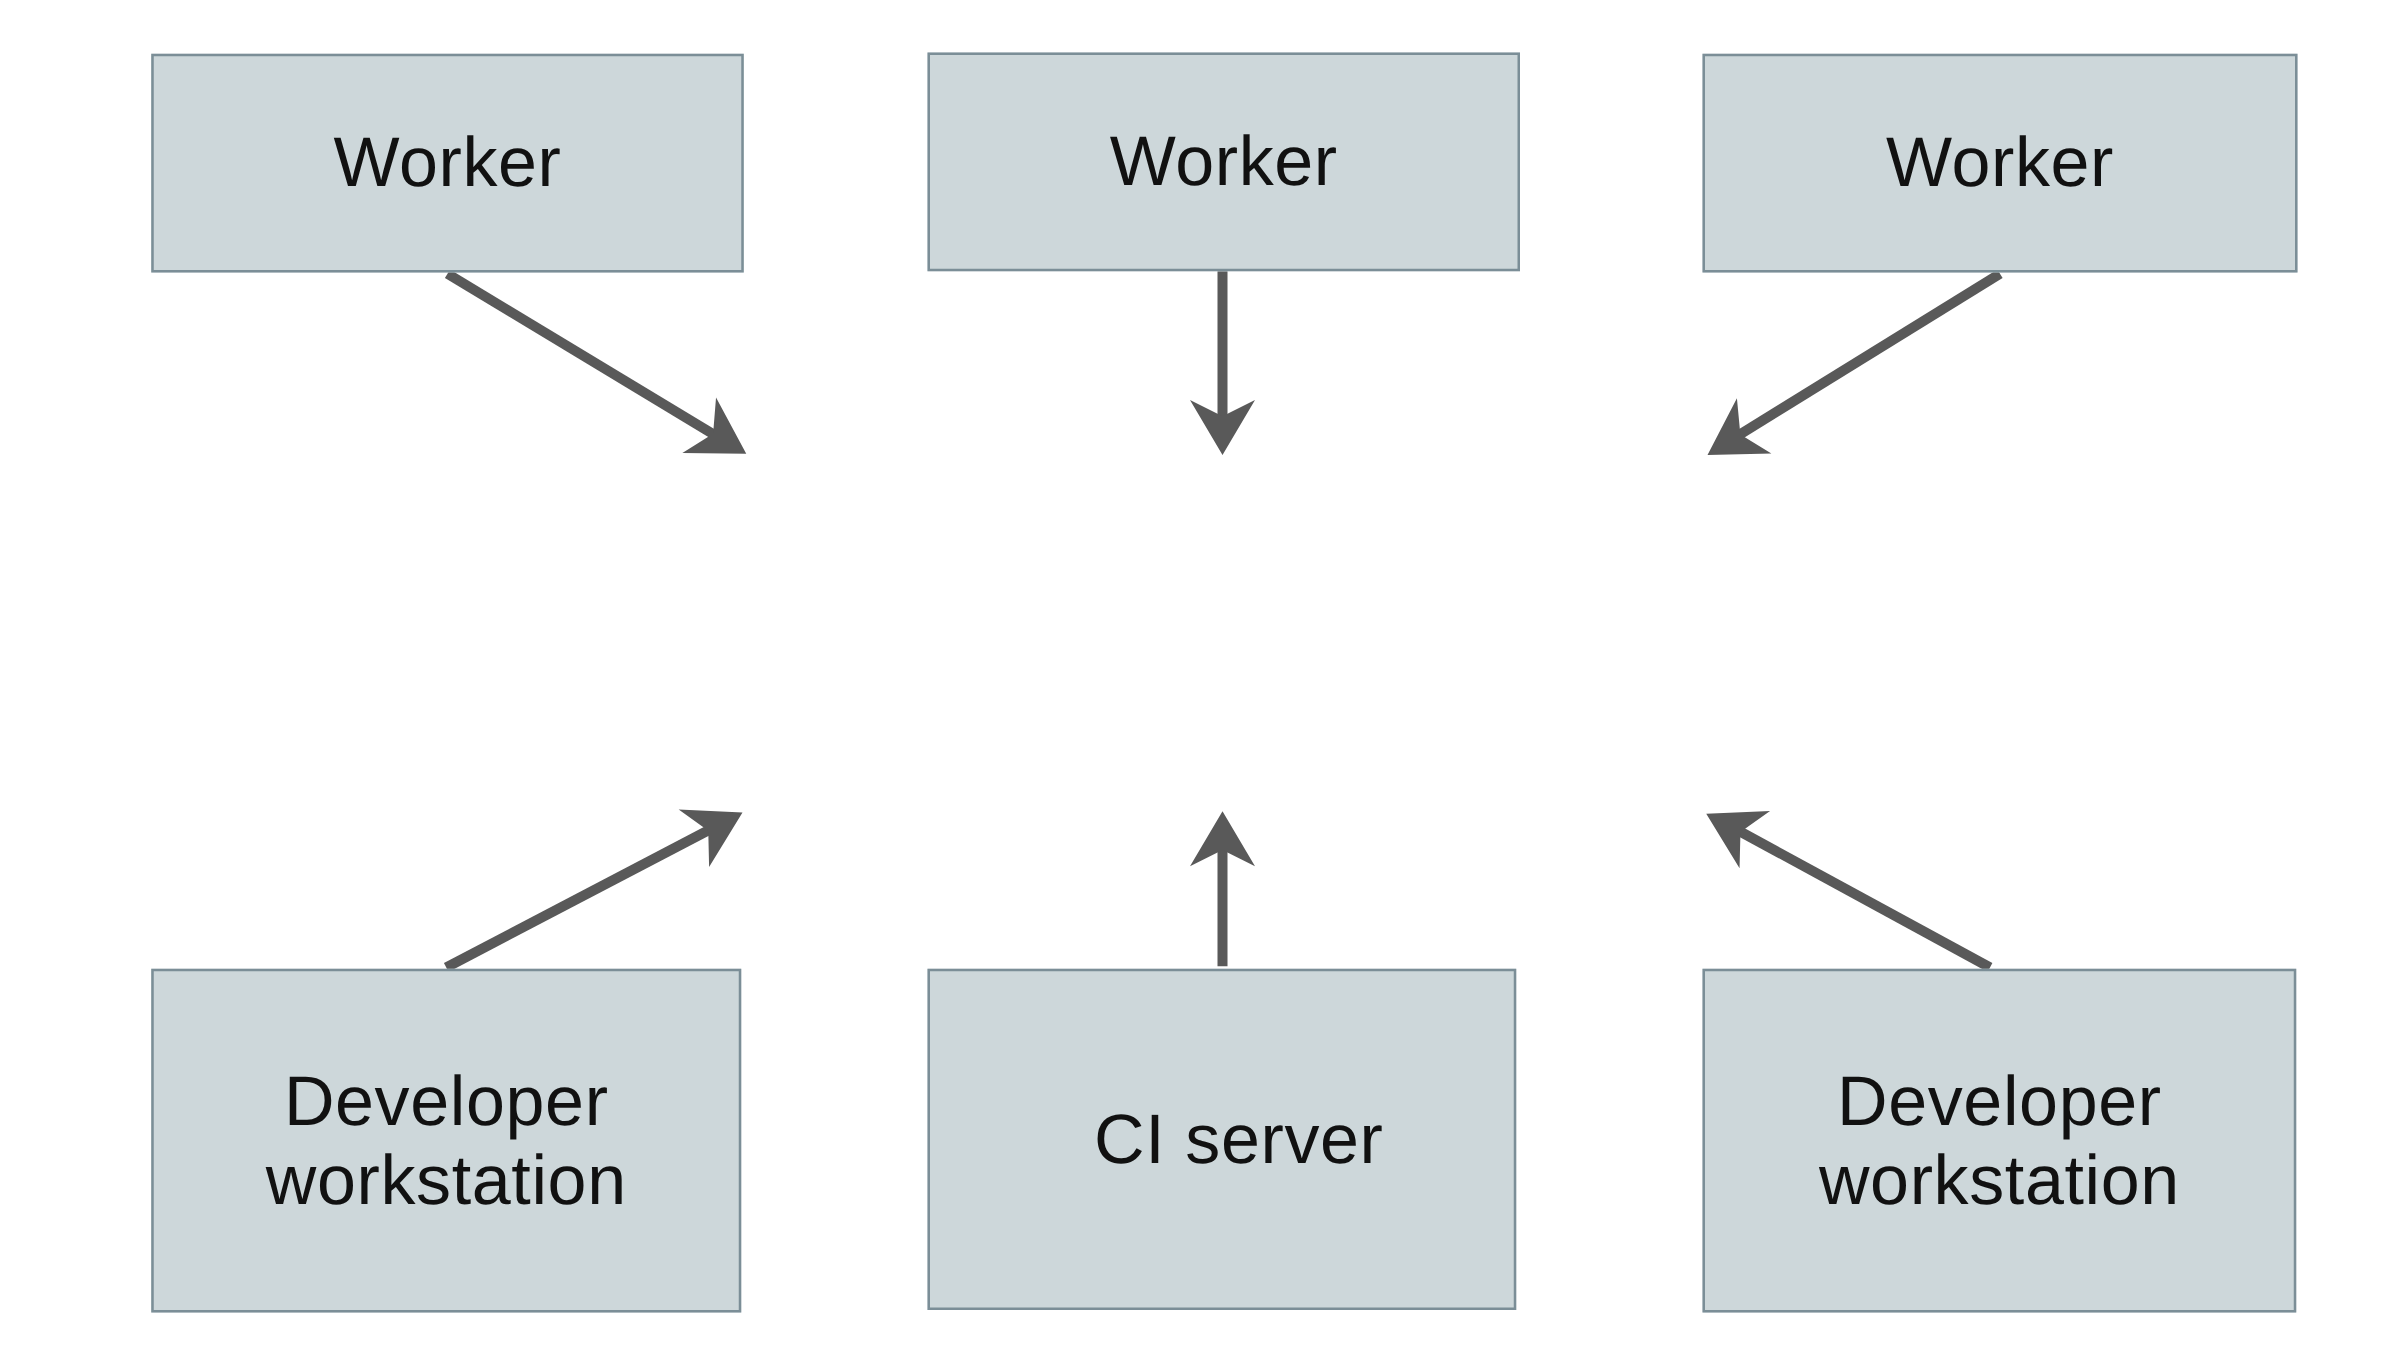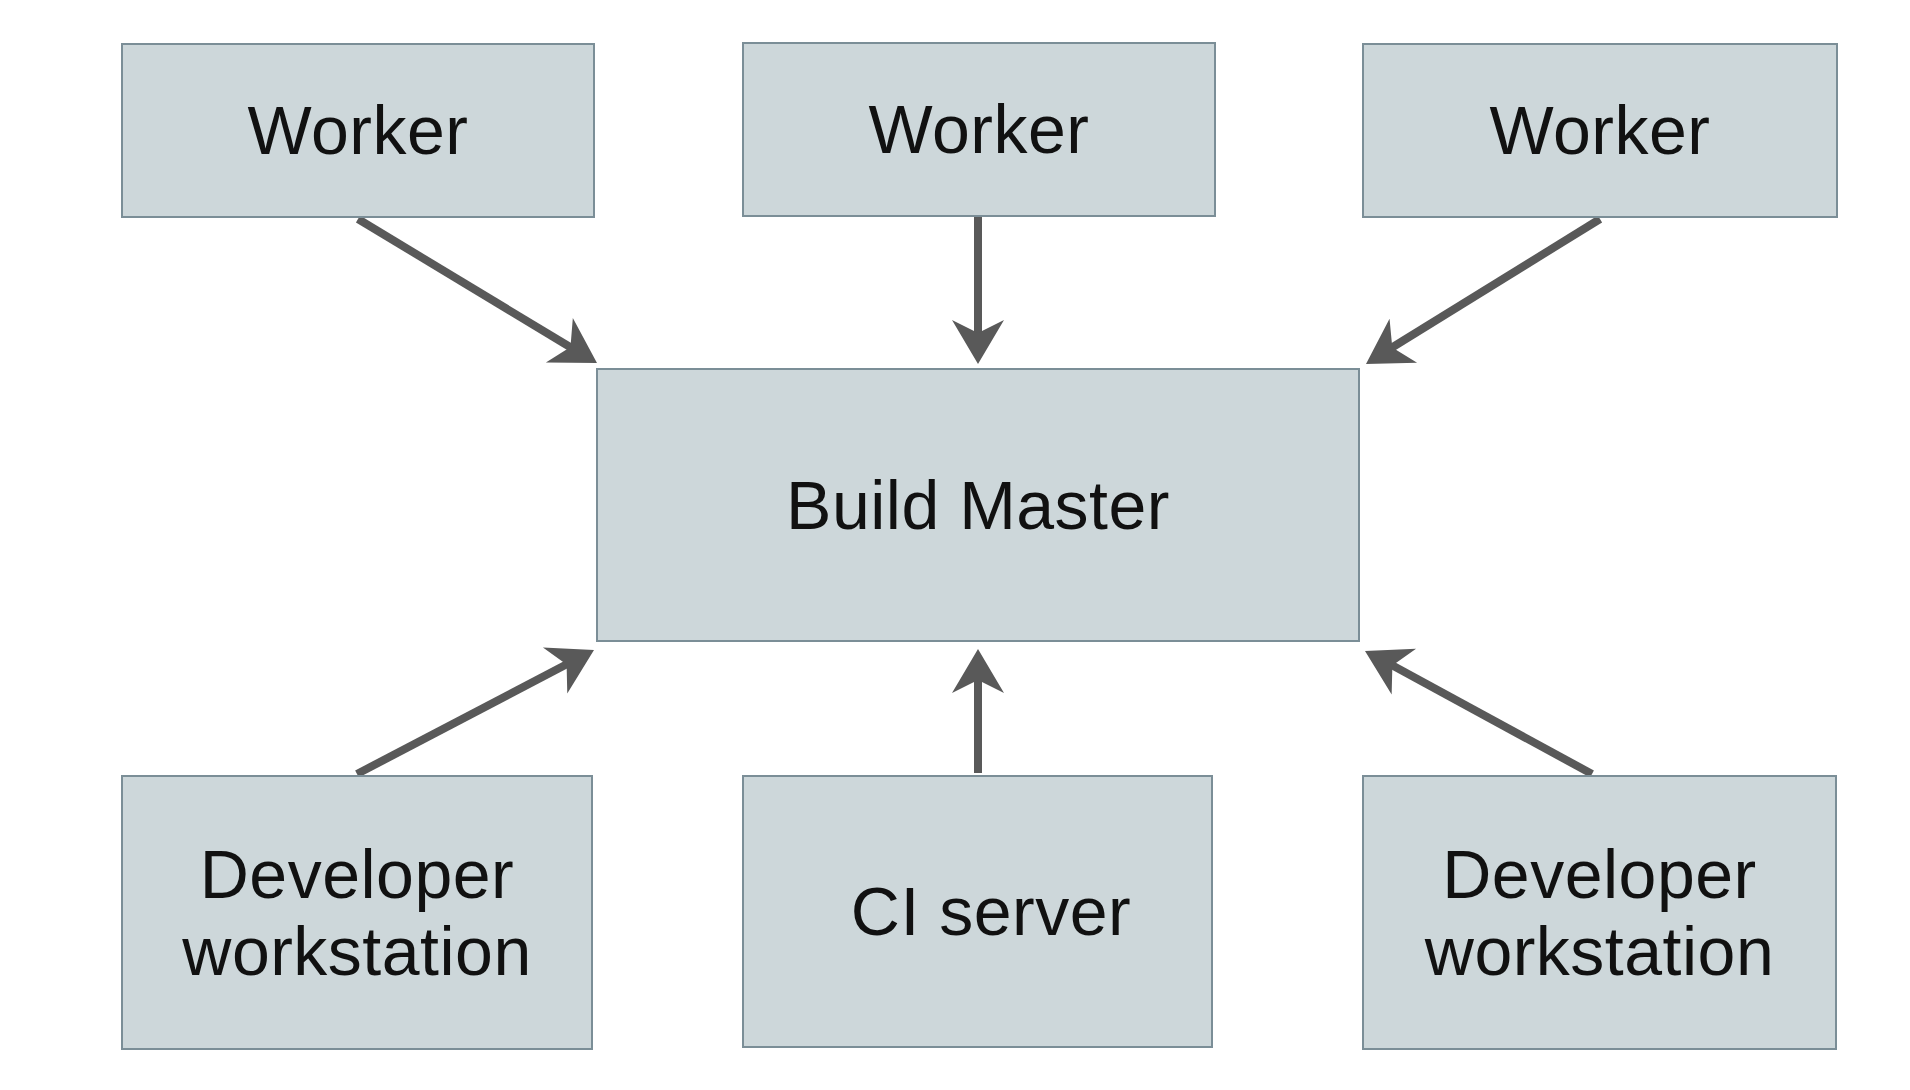--- a/index.html
+++ b/index.html
@@ -34,21 +34,21 @@
   .node {
     position: absolute;
     box-sizing: border-box;
     background: var(--node-fill, #cdd7da);
     border: 2px solid var(--node-border, #7b8e97);
     display: flex;
     align-items: center;
     justify-content: center;
     text-align: center;
     color: var(--text, #111111);
-    font-size: 68px;
+    font-size: 56px;
     line-height: 1.12;
     letter-spacing: 0.5px;
   }
   .node .label { padding: 0 10px; }
   
   .n-worker-1 { left: 121px; top: 43px;  width: 474px; height: 175px; }
   .n-worker-2 { left: 742px; top: 42px;  width: 474px; height: 175px; }
   .n-worker-3 { left: 1362px; top: 43px; width: 476px; height: 175px; }
   
   .n-build-master { left: 596px; top: 368px; width: 764px; height: 274px; }
@@ -98,23 +98,20 @@
   <div class="node n-worker-1">
     <span class="label">Worker</span>
   </div>
   <div class="node n-worker-2">
     <span class="label">Worker</span>
   </div>
   <div class="node n-worker-3">
     <span class="label">Worker</span>
   </div>
 
-  <div class="node n-build-master">
-    <span class="label">Build Master</span>
-  </div>
 
   <div class="node n-dev-1">
     <span class="label">Developer workstation</span>
   </div>
   <div class="node n-ci">
     <span class="label">CI server</span>
   </div>
   <div class="node n-dev-2">
     <span class="label">Developer workstation</span>
   </div>

